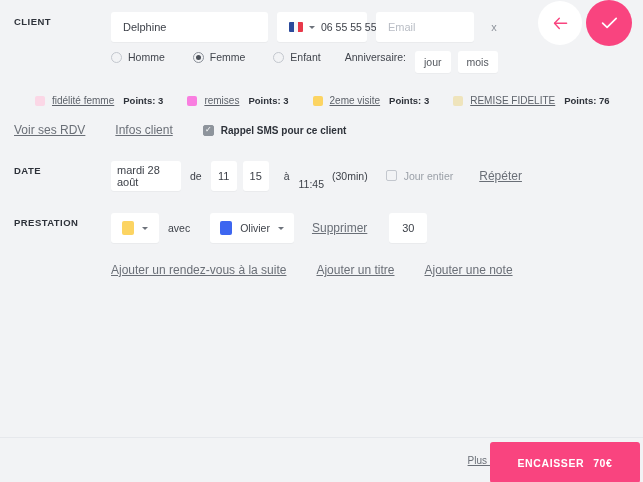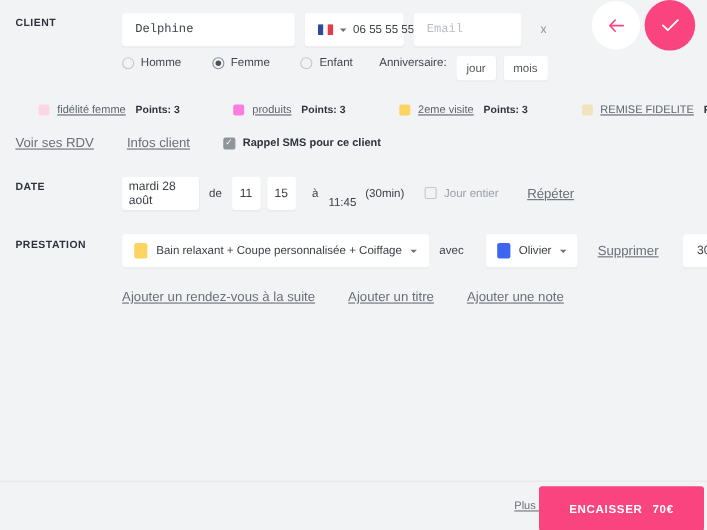--- a/index.html
+++ b/index.html
@@ -41,21 +41,21 @@
     align-items: center;
     font-size: 11px;
     color: #3d4149;
     font-family: "Liberation Sans", sans-serif;
     box-shadow: 0 1px 1px rgba(0,0,0,.035);
   }
   .field.pad { padding: 0 12px; }
   .field.center { justify-content: center; padding: 0 6px; }
   .field input {
     border: none; outline: none; background: transparent;
-    font-family: Liberation Mono, monospace;
+    font-family: Liberation Sans, sans-serif;
     font-size: 11px; color: #3d4149; width: 100%;
   }
   .field input::placeholder { color: #b9bdc5; }
   .small-box {
     background: #fff; border-radius: 3px; height: 22px;
     display: inline-flex; align-items: center; justify-content: center;
     font-size: 10.5px; color: #54585f; padding: 0 9px; min-width: 30px;
     box-shadow: 0 1px 1px rgba(0,0,0,.03);
   }
 
@@ -109,21 +109,21 @@
   .radio.on::after {
     content: ""; width: 5px; height: 5px; border-radius: 50%; background: #4b5058;
   }
   .radio-label { font-size: 10.5px; color: #41454d; }
   .anniv-label { font-size: 10.5px; color: #41454d; margin-right: 9px; margin-left: -4px; }
   .anniv-boxes { display: flex; gap: 7px; }
 
   
   .fidelite-row { margin-top: 22px; }
   .fid-list { display: flex; align-items: center; flex-wrap: nowrap; }
-  .fid-item { display: flex; align-items: flex-start; margin-right: 28px; padding-left: 21px; }
+  .fid-item { display: flex; align-items: center; margin-right: 3px; padding-left: 21px; }
   .swatch { width: 10px; height: 10px; border-radius: 2px; margin-right: 7px; flex: 0 0 10px; }
   .fid-name {
     font-size: 10px; color: #5d626a; text-decoration: underline;
     margin-right: 9px; white-space: nowrap; cursor: pointer;
   }
   .fid-pts { font-size: 9.5px; font-weight: bold; color: #2e323a; white-space: nowrap; }
 
   .links-line { display: flex; align-items: center; margin-top: 17px; }
   .ulink {
     font-size: 12px; color: #6a6f77; text-decoration: underline;
@@ -258,21 +258,21 @@
     <div class="row-body">
 
       <div class="fid-list">
         <div class="fid-item">
           <span class="swatch" style="background:#fbd7e6"></span>
           <span class="fid-name">fidélité femme</span>
           <span class="fid-pts">Points: 3</span>
         </div>
         <div class="fid-item">
           <span class="swatch" style="background:#f97ee0"></span>
-          <span class="fid-name">produits</span>
+          <span class="fid-name">remises</span>
           <span class="fid-pts">Points: 3</span>
         </div>
         <div class="fid-item">
           <span class="swatch" style="background:#fcd462"></span>
           <span class="fid-name">2eme visite</span>
           <span class="fid-pts">Points: 3</span>
         </div>
         <div class="fid-item">
           <span class="swatch" style="background:#efe4bc"></span>
           <span class="fid-name">REMISE FIDELITE</span>
@@ -312,21 +312,20 @@
     </div>
   </div>
 
   <div class="row presta-row">
     <div class="row-label">PRESTATION</div>
     <div class="row-body">
 
       <div class="presta-line">
         <div class="field presta-field">
           <span class="sw-lg" style="background:#fcd462"></span>
-          <span class="presta-txt">Bain relaxant + Coupe personnalisée + Coiffage</span>
           <span class="caret"></span>
         </div>
 
         <span class="inline-txt">avec</span>
 
         <div class="field emp-field">
           <span class="sw-lg" style="background:#3d66f0"></span>
           <span class="presta-txt">Olivier</span>
           <span class="caret"></span>
         </div>

